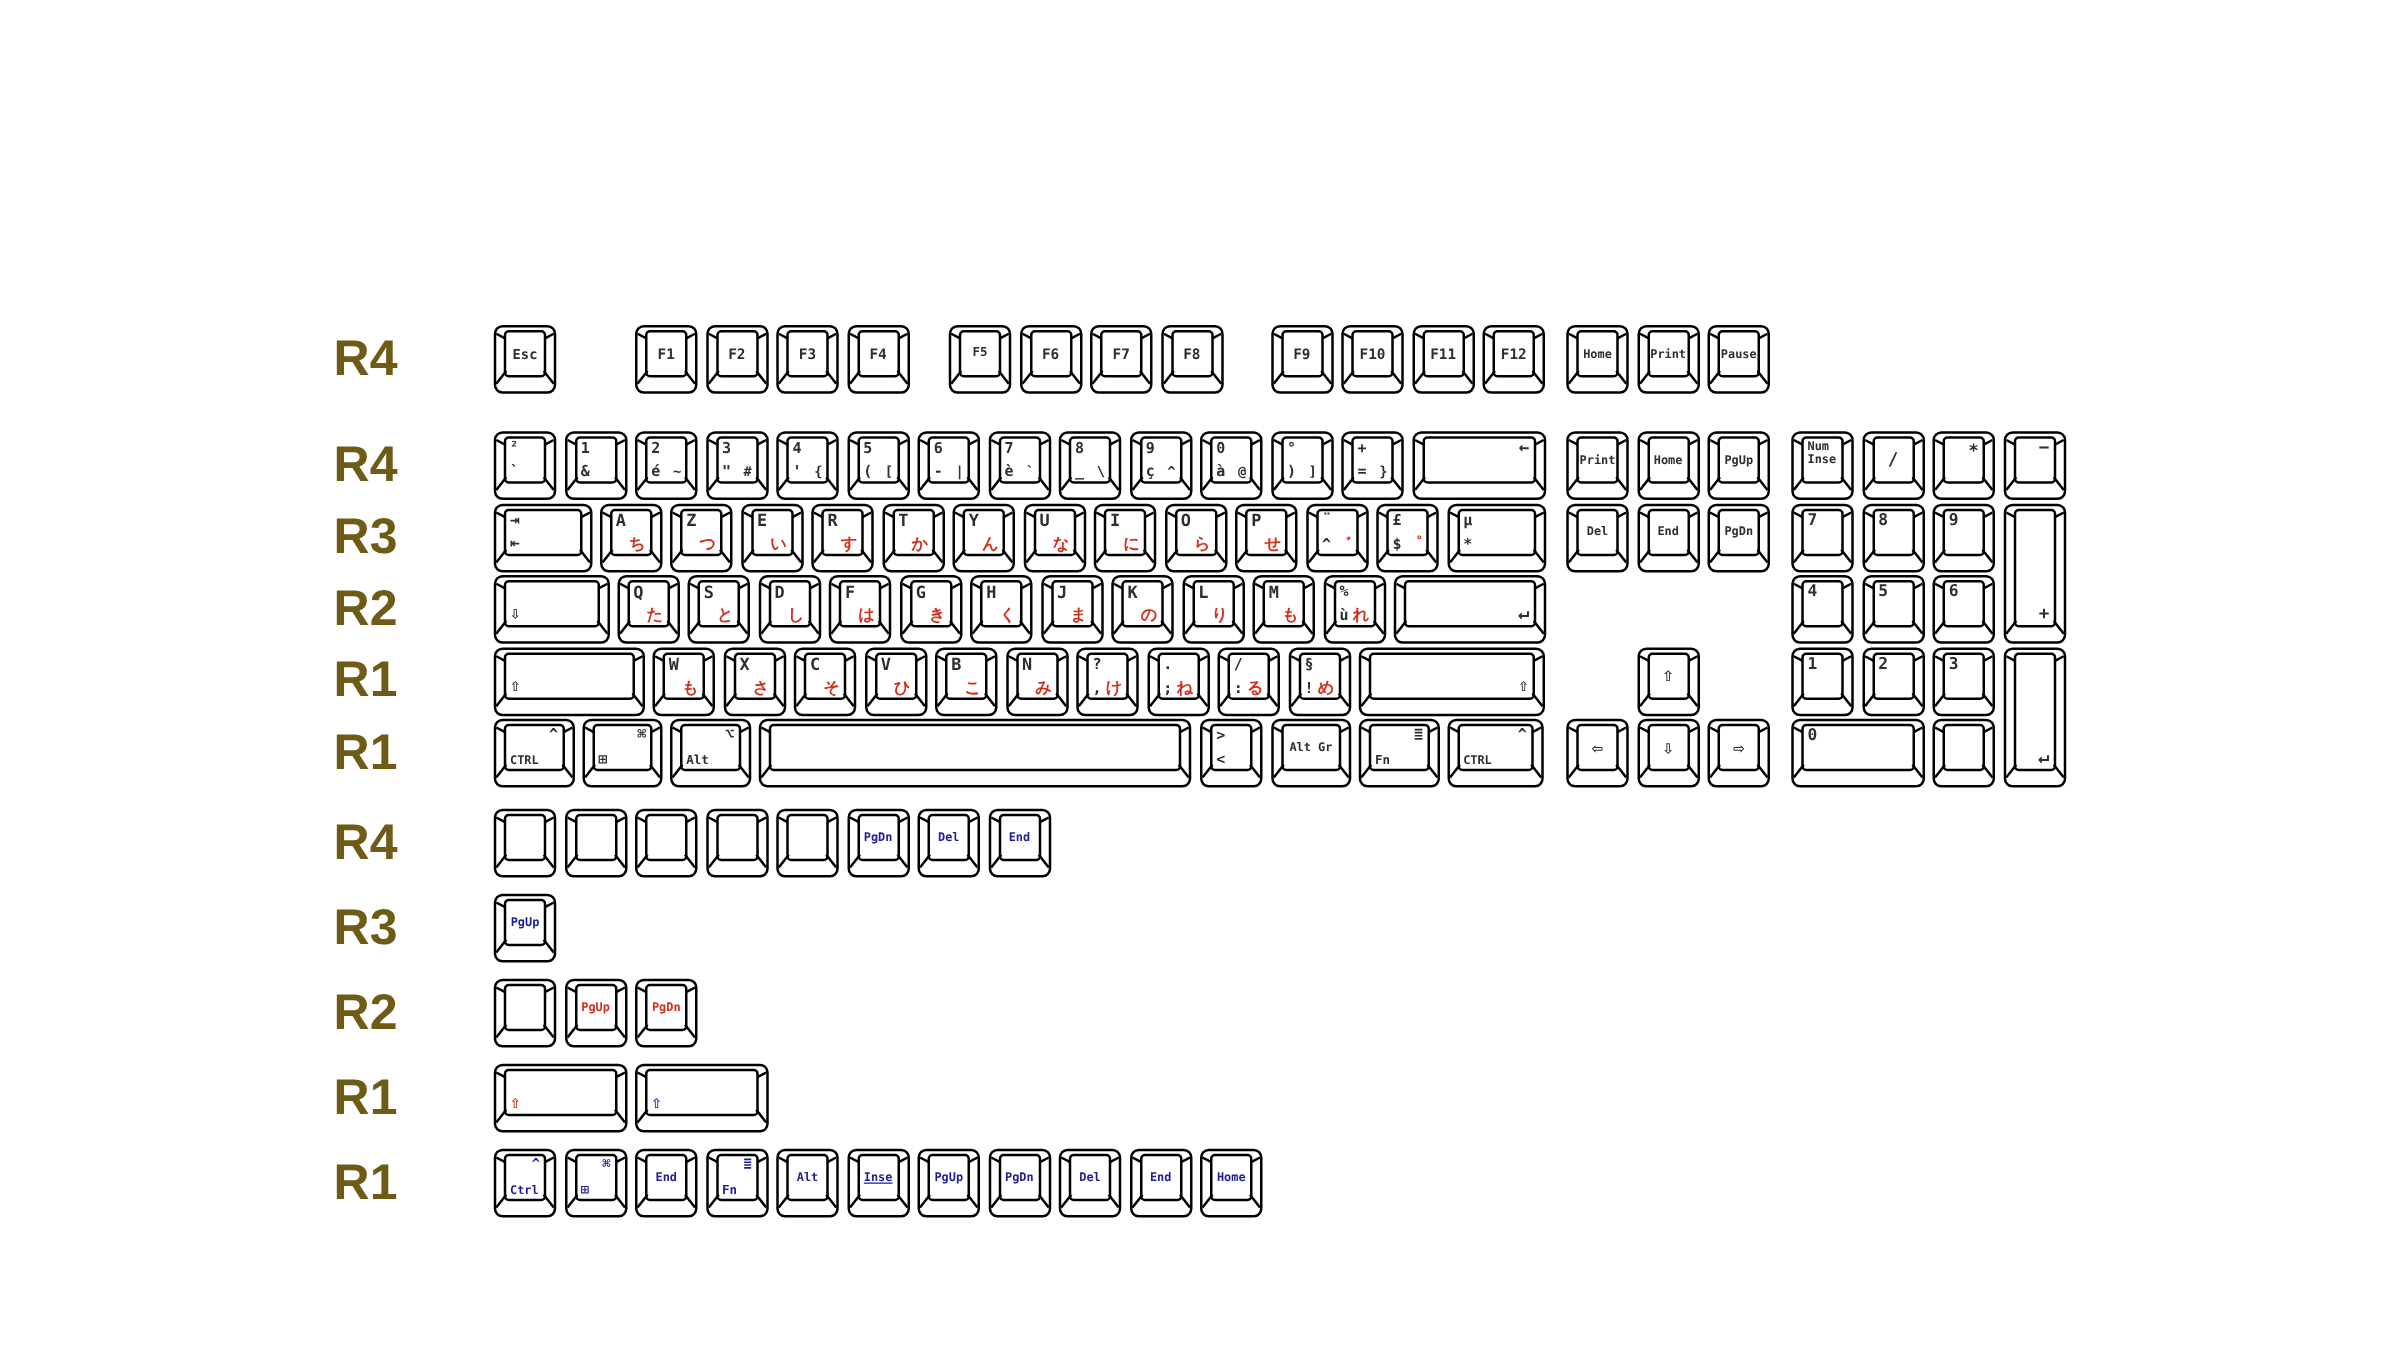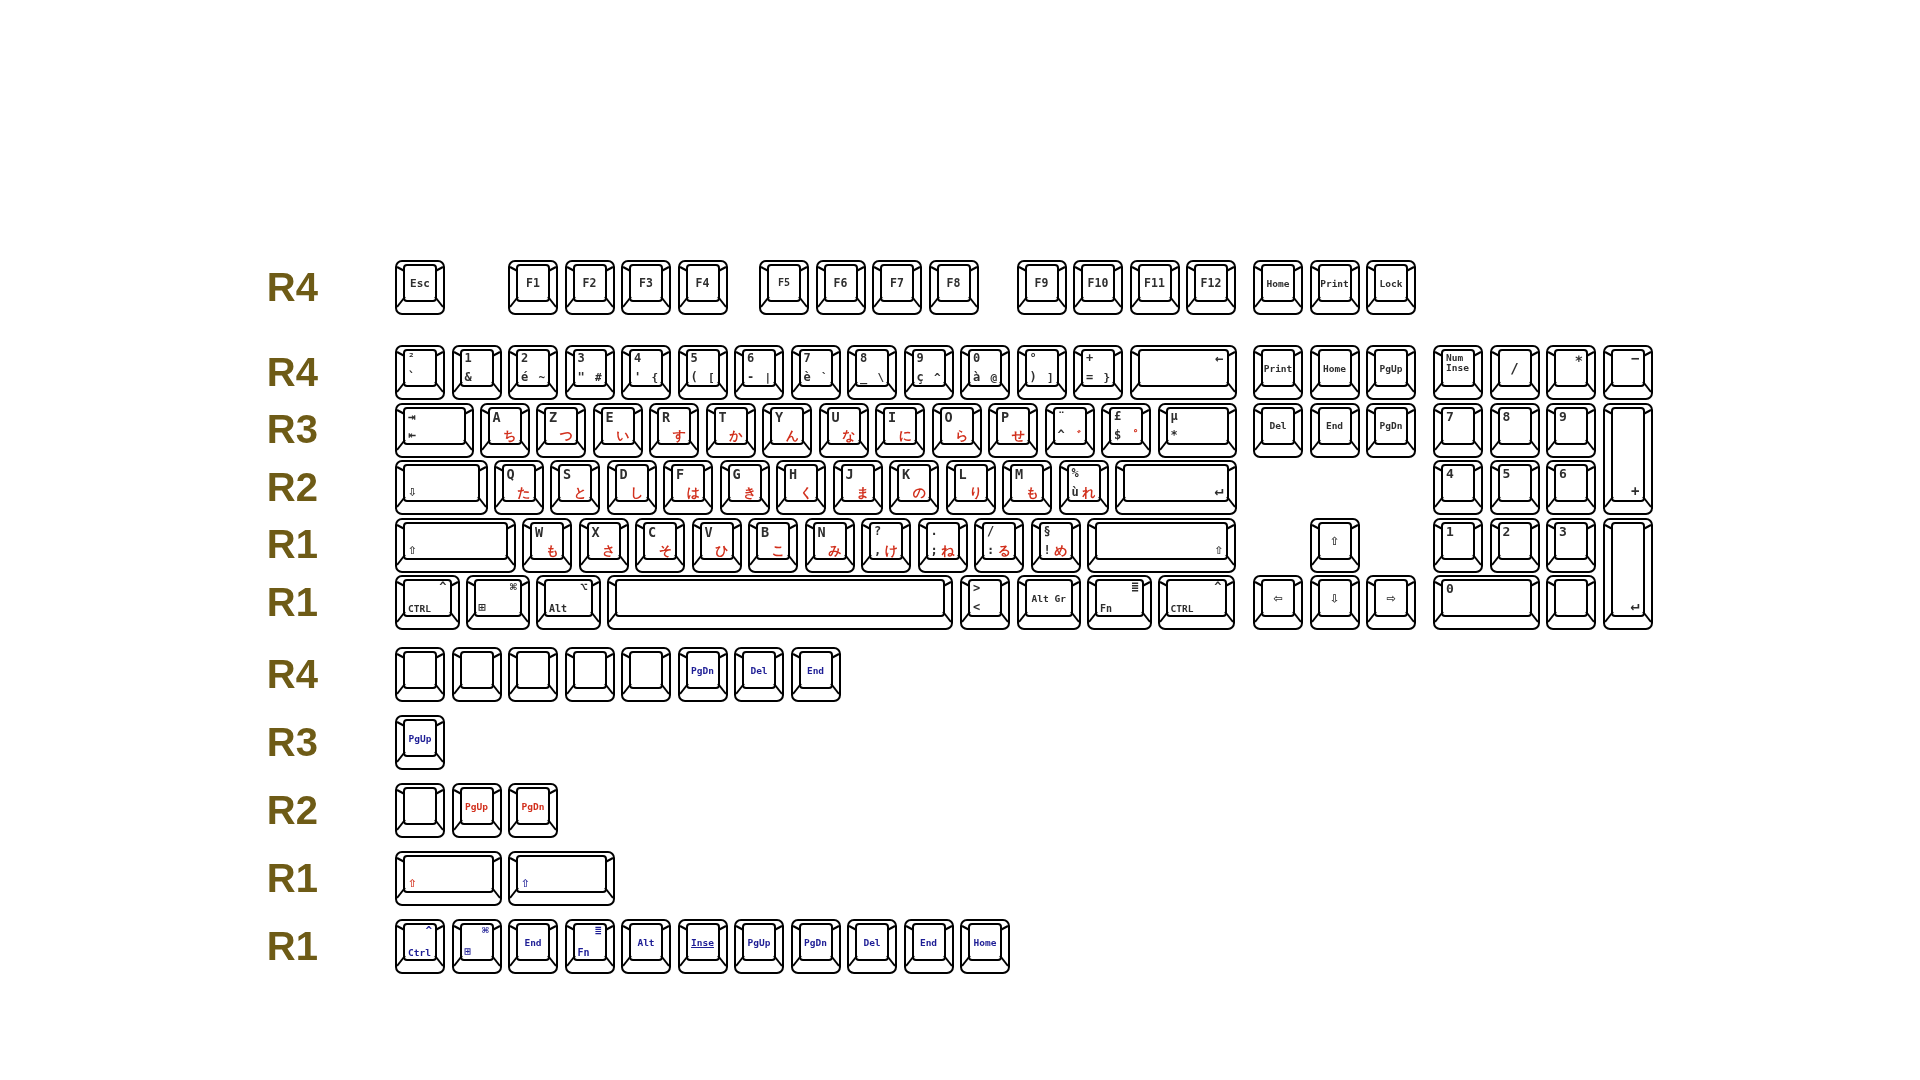--- a/index.html
+++ b/index.html
@@ -159,21 +159,21 @@
       <div class="bev bl"></div>
       <div class="bev br"></div>
       <div class="lg c" style="color: rgb(46, 46, 46); font-size: 9.5px;">Print</div>
     </div>
     <div class="key" style="left: 1366px; top: 260px; width: 50px; height: 55px;">
       <div class="face"></div>
       <div class="bev tl"></div>
       <div class="bev tr"></div>
       <div class="bev bl"></div>
       <div class="bev br"></div>
-      <div class="lg c" style="color: rgb(46, 46, 46); font-size: 9.5px;">Lock</div>
+      <div class="lg c" style="color: rgb(46, 46, 46); font-size: 9.5px;">Pause</div>
     </div>
     <div class="key" style="left: 395px; top: 345px; width: 50px; height: 55px;">
       <div class="face"></div>
       <div class="bev tl"></div>
       <div class="bev tr"></div>
       <div class="bev bl"></div>
       <div class="bev br"></div>
       <div class="lg tl" style="color: rgb(46, 46, 46); font-size: 11px;">²</div>
       <div class="lg bl" style="color: rgb(46, 46, 46); font-size: 12px;">`</div>
     </div>

